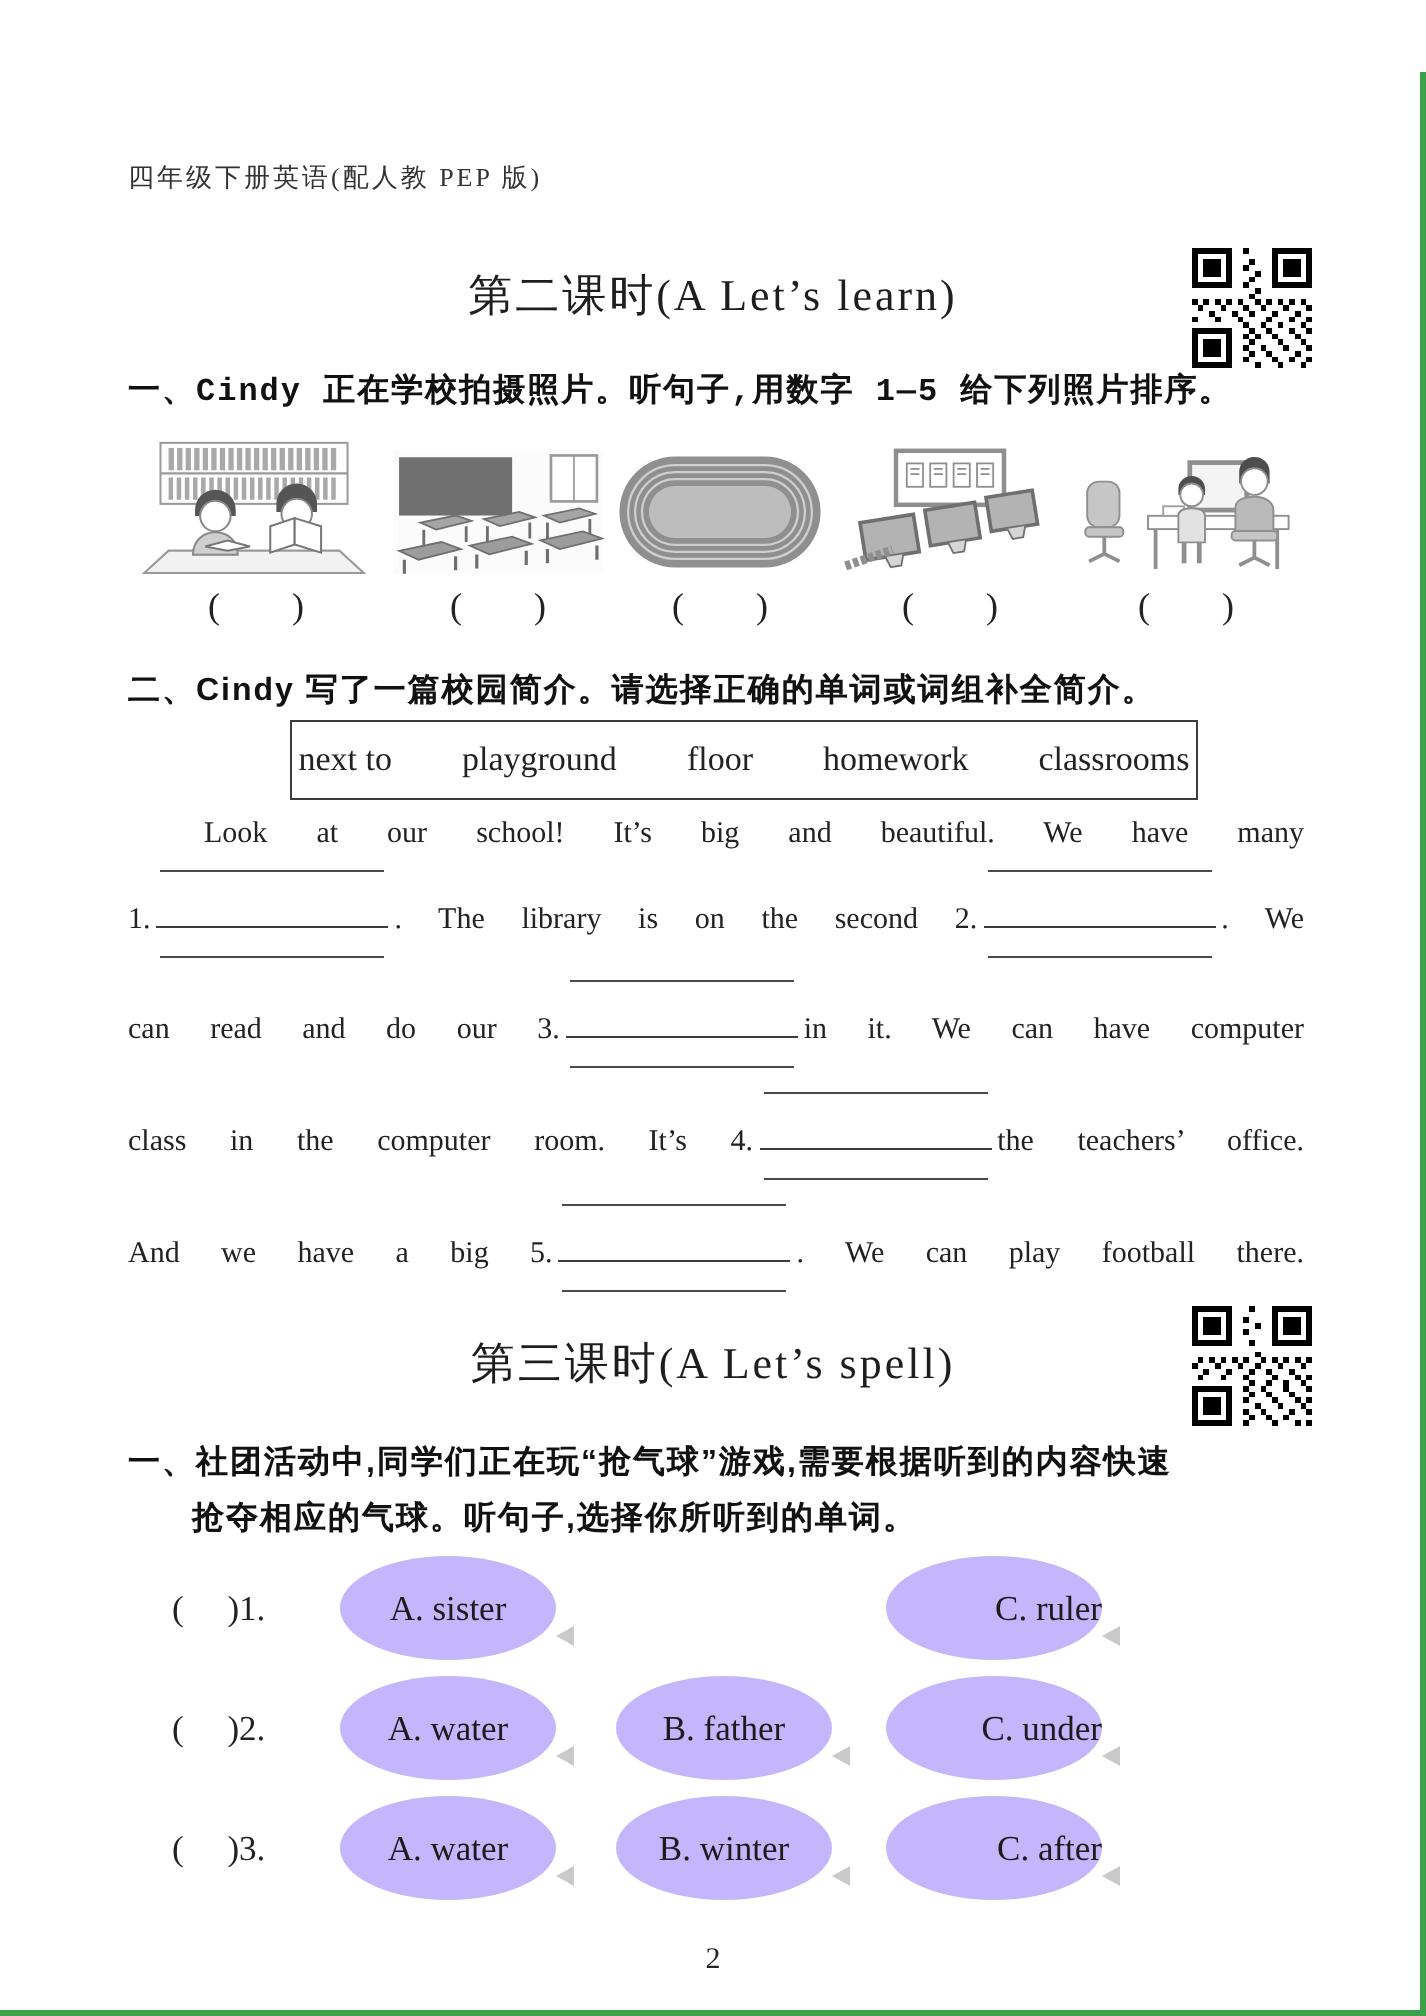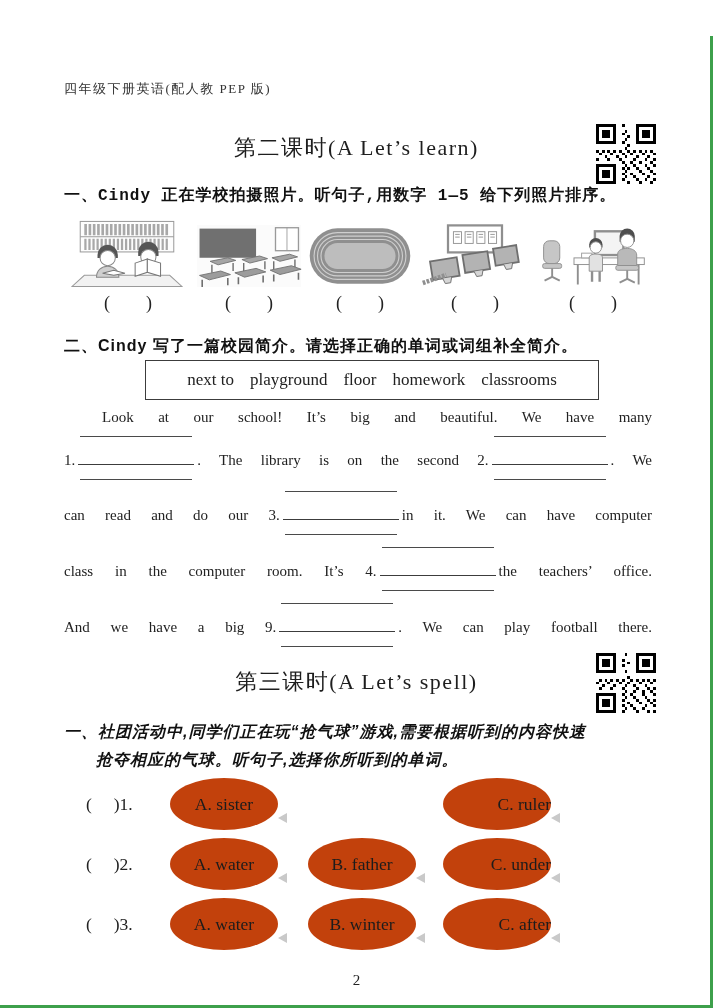--- a/index.html
+++ b/index.html
@@ -14,53 +14,53 @@
   .t2{top:631px;}
 
   .qr{position:absolute;left:596px;width:60px;height:60px;}
   .qr1{top:88px;} .qr2{top:617px;}
   .qr svg{width:100%;height:100%;display:block;}
 
   .stem{position:absolute;left:64px;width:588px;font-family:"Liberation Sans","DejaVu Sans",sans-serif;
         font-weight:700;font-size:16px;letter-spacing:1px;line-height:28px;color:#111;}
   .s1{top:146px;font-family:Liberation Mono, monospace;}
   .s2{top:296px;}
-  .s3{top:682px;font-style:italic;}
+  .s3{top:682px;}
   .s3 .hang{padding-left:32px;}
 
   .pic{position:absolute;top:183px;height:74px;margin:0;}
   .pic svg{width:100%;height:100%;display:block;}
   .p1{left:66px;width:122px;}
   .p2{left:196px;width:106px;}
   .p3{left:308px;width:104px;}
   .p4{left:421px;width:108px;}
   .p5{left:536px;width:114px;}
 
   .slot{position:absolute;top:257px;font-size:18px;white-space:pre;transform:translateX(-50%);color:#222;}
   .c1{left:128px;} .c2{left:249px;} .c3{left:360px;} .c4{left:475px;} .c5{left:593px;}
 
   .wordbank{position:absolute;left:145px;top:324px;width:452px;height:38px;border:1.3px solid #3c3c3c;
-            display:flex;align-items:center;justify-content:center;gap:16px;font-size:17px;color:#222;}
+            display:flex;align-items:center;justify-content:center;gap:35px;font-size:17px;color:#222;}
 
   .pline{position:absolute;left:64px;width:588px;font-size:15px;line-height:30px;
          text-align:justify;text-align-last:justify;color:#222;}
   .l1{top:366px;text-indent:38px;}
   .l2{top:409px;}
   .l3{top:464px;}
   .l4{top:520px;}
   .l5{top:576px;}
   .blank{display:inline-block;width:116px;height:2px;border-bottom:1.2px solid #3c3c3c;
          position:relative;margin:0 3px;vertical-align:baseline;}
   .blank::before{content:"";position:absolute;left:2px;right:2px;top:-26px;border-top:1px solid #4a4a4a;}
   .blank::after{content:"";position:absolute;left:2px;right:2px;top:17px;border-top:1px solid #4a4a4a;}
 
   .optrow{position:absolute;left:64px;width:588px;height:54px;}
   .r1{top:741px;} .r2{top:801px;} .r3{top:861px;}
   .optlabel{position:absolute;left:22px;top:0;line-height:54px;font-size:17.5px;white-space:pre;color:#222;}
-  .balloon{position:absolute;top:1px;width:108px;height:52px;background:#c2410c;border-radius:50%;
+  .balloon{position:absolute;top:1px;width:108px;height:52px;background:#c4b5fd;border-radius:50%;
            text-align:center;line-height:52px;font-size:17.5px;color:#1c1c1c;}
   .bA{left:106px;} .bB{left:244px;} .bC{left:379px;text-align:right;}
   .balloon::after{content:"";position:absolute;right:-9px;bottom:7px;width:0;height:0;
                   border-style:solid;border-width:5px 9px 5px 0;
                   border-color:transparent #c9c9c9 transparent transparent;}
 
   .pagenum{position:absolute;left:0;top:936px;width:713px;text-align:center;font-size:15px;color:#222;}
 
   .edge-right{position:absolute;top:0;right:0;width:3px;height:1008px;background:#3da04b;}
   .edge-bottom{position:absolute;left:0;bottom:0;width:713px;height:3px;background:#3da04b;}
@@ -208,21 +208,21 @@
   <div class="pline l2">
     <span>1.</span><span class="blank"></span><span>. The library is on the second 2.</span><span class="blank"></span><span>. We</span>
   </div>
   <div class="pline l3">
     <span>can read and do our 3.</span><span class="blank"></span><span>in it.  We can have computer</span>
   </div>
   <div class="pline l4">
     <span>class in the computer room. It’s 4.</span><span class="blank"></span><span>the teachers’ office.</span>
   </div>
   <div class="pline l5">
-    <span>And we have a big 9.</span><span class="blank"></span><span>. We can play football there.</span>
+    <span>And we have a big 5.</span><span class="blank"></span><span>. We can play football there.</span>
   </div>
 
   <div class="title t2">第三课时(A Let’s spell)</div>
   <div class="qr qr2">
     <svg viewBox="0 0 21 21" shape-rendering="crispEdges">
       <rect width="21" height="21" fill="#fff"></rect>
       <rect x="0" y="0" width="7" height="7" fill="#000"></rect>
         <rect x="1" y="1" width="5" height="5" fill="#fff"></rect>
         <rect x="2" y="2" width="3" height="3" fill="#000"></rect>
       <rect x="14" y="0" width="7" height="7" fill="#000"></rect>

